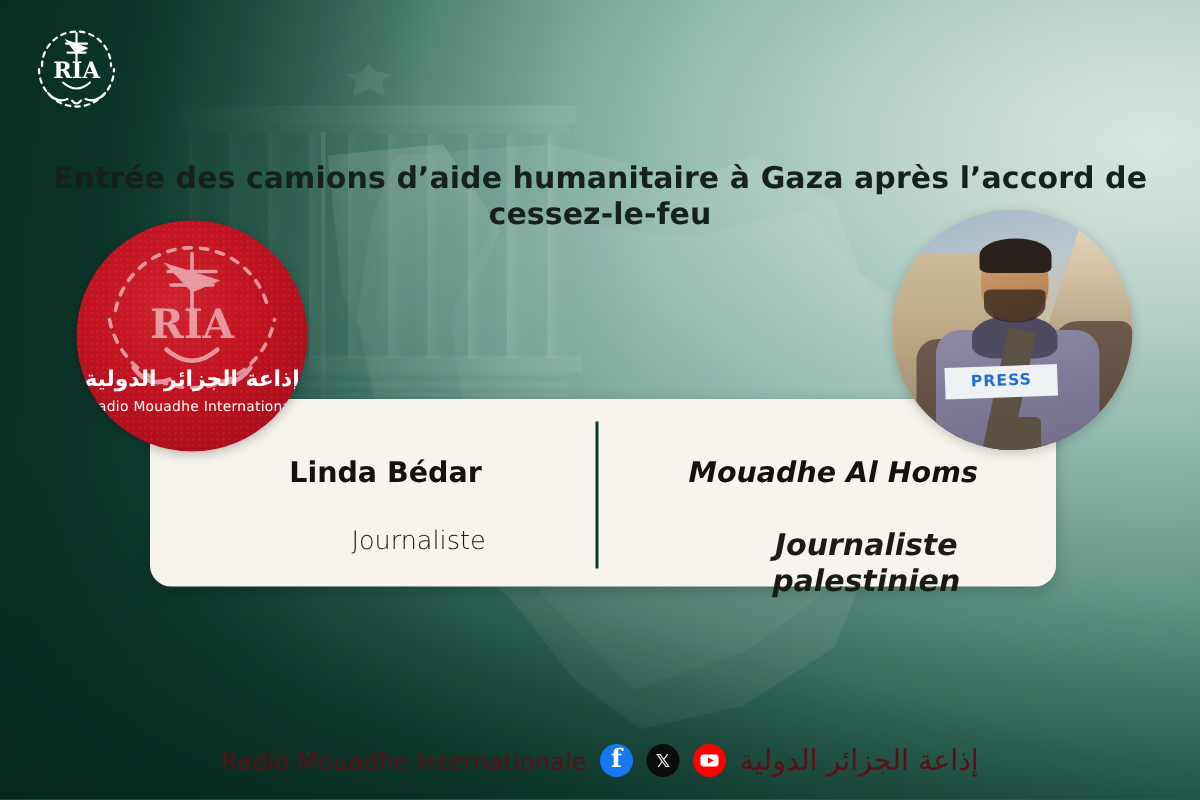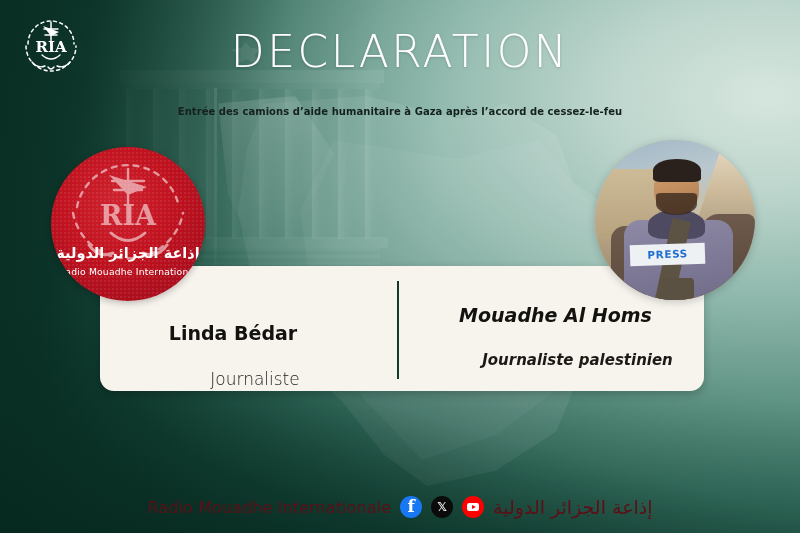--- a/index.html
+++ b/index.html
@@ -163,21 +163,21 @@
     text-shadow: 0 1px 3px rgba(0,0,0,0.18);
     font-family: "DejaVu Sans", sans-serif;
   }
   .subtitle {
     position: absolute;
     left: 0;
     top: 106px;
     width: 800px;
     text-align: center;
     color: #14211d;
-    font-size: 10px;
+    font-size: 20px;
     font-weight: 600;
     letter-spacing: 0.05px;
     font-family: "DejaVu Sans", sans-serif;
   }
 
   
   .card {
     position: absolute;
     left: 100px;
     top: 266px;
@@ -194,21 +194,21 @@
     width: 2px;
     height: 98px;
     background: #13392c;
   }
   .person {
     position: absolute;
     top: 266px;
     height: 125px;
     text-align: center;
   }
-  .person.left  { left: 84px; width: 298px; margin-top: 18px; }
+  .person.left  { left: 108px; width: 298px; }
   .person.right { left: 399px; width: 305px; font-style: italic; }
 
   .p-name {
     position: absolute;
     left: 0; right: 0;
     top: 38px;
     font-size: 19px;
     font-weight: 700;
     color: #14120f;
     font-family: "DejaVu Sans", sans-serif;
@@ -217,21 +217,21 @@
     position: absolute;
     left: 0; right: 0;
     top: 85px;
     font-size: 16px;
     color: #1b1a17;
     font-family: "DejaVu Sans", sans-serif;
     padding-left: 44px;
   }
   .person.left .p-role { font-weight: 300; font-size: 17px; }
   .person.right .p-name { left: 8px; }
-  .person.right .p-role { font-weight: 700; font-size: 15px; left: 8px; }
+  .person.right .p-role { font-weight: 700; font-size: 20px; left: 8px; }
 
   
   .logo-badge {
     position: absolute;
     left: 51px;
     top: 147px;
     width: 154px;
     height: 154px;
     border-radius: 50%;
     background:
@@ -496,21 +496,20 @@
       </g>
       <g fill="none" stroke="#ffffff" stroke-width="1.4" stroke-linecap="round">
         <path d="M24 41 Q33 49 42 41"></path>
         <path d="M14 48 Q20 55 27 52"></path>
         <path d="M52 48 Q46 55 39 52"></path>
         <path d="M30 53 Q33 57 36 53"></path>
       </g>
     </svg>
   </div>
 
-  <div class="title">DECLARATION</div>
   <div class="subtitle">Entrée des camions d’aide humanitaire à Gaza après l’accord de cessez-le-feu</div>
 
   <div class="card"></div>
   <div class="card-divider"></div>
 
   <div class="person left">
     <div class="p-name">Linda Bédar</div>
     <div class="p-role">Journaliste</div>
   </div>
 

